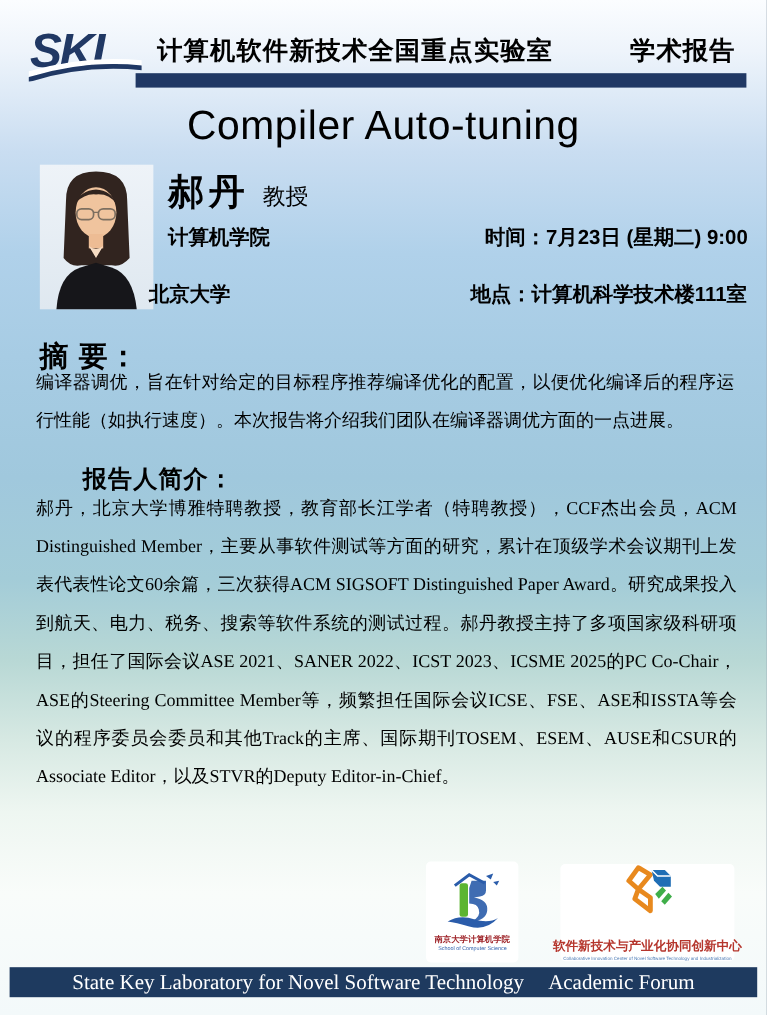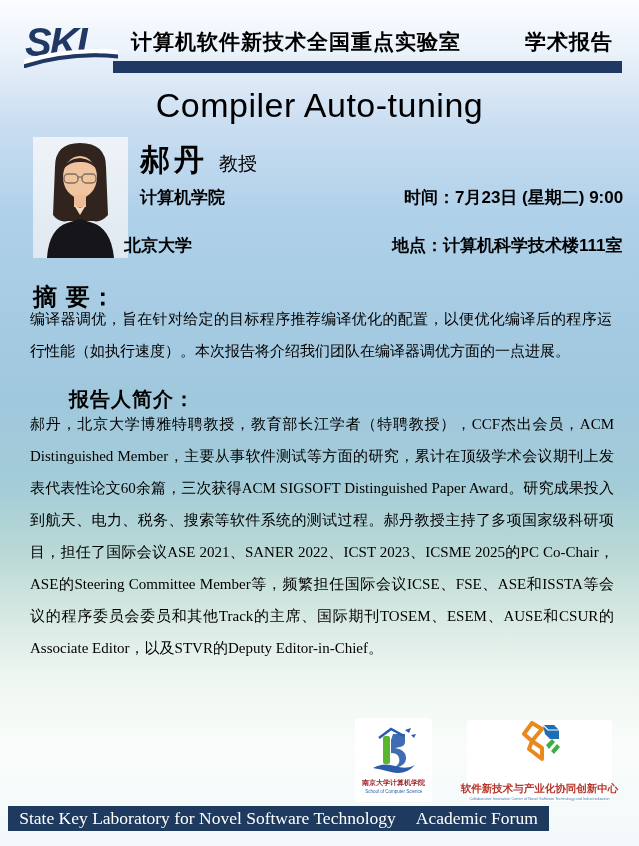--- a/index.html
+++ b/index.html
@@ -37,21 +37,21 @@
               font-size:15px; line-height:32px; text-align:justify; }
   
   .logo-card { position:absolute; background:#fff; border-radius:4px; display:flex; flex-direction:column; align-items:center; justify-content:center; }
   .card-nju { left:355px; top:718px; width:77px; height:84px; }
   .card-cic { left:467px; top:720px; width:145px; height:81px; }
   .nju-cn { font-size:7px; font-weight:bold; color:#9e2328; margin-top:2px; white-space:nowrap; }
   .nju-en { font-size:5px; color:#2a5caa; transform:scale(0.9); white-space:nowrap; }
   .cic-cn { font-size:10.5px; font-weight:bold; color:#b5352c; margin-top:19px; white-space:nowrap; }
   .cic-en { font-size:4.5px; color:#4a7ab5; transform:scale(0.85); white-space:nowrap; }
   
-  .footer-bar { position:absolute; left:8px; top:806px; width:541px; height:25px; background:#1e3a5f;
+  .footer-bar { position:absolute; left:8px; top:806px; width:623px; height:25px; background:#1e3a5f;
                 display:flex; align-items:center; justify-content:center;
                 font-family:"Liberation Serif","DejaVu Serif",serif; color:#fff; font-size:17.5px; }
   .footer-gap { margin-left:20px; }
 </style>
 </head>
 <body>
 
 <div class="poster">
 
   <svg class="skl-logo" viewBox="0 0 94 48">

